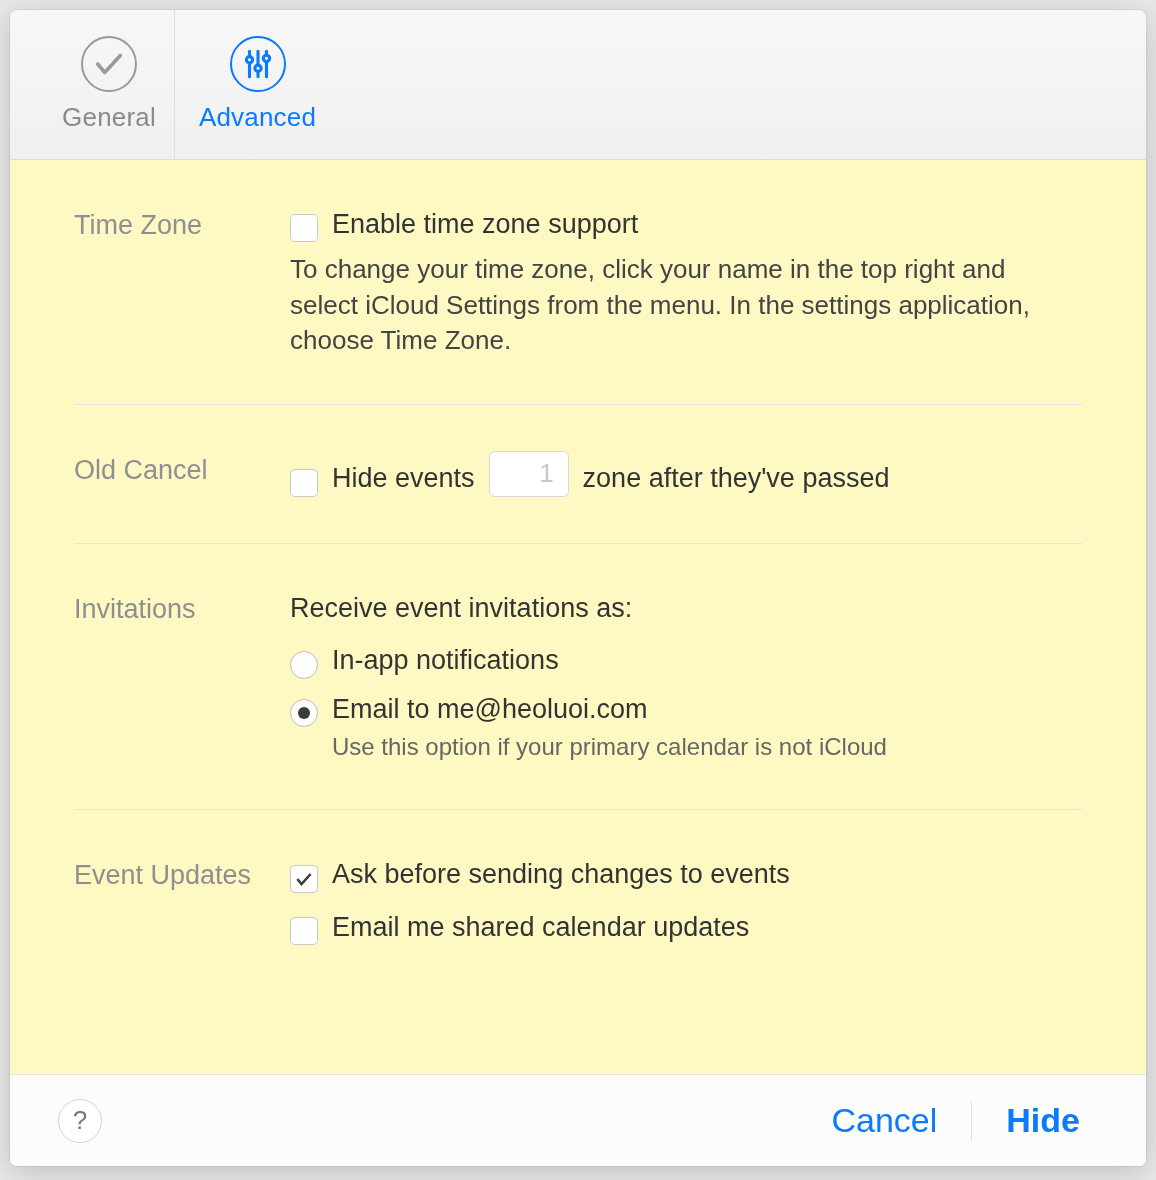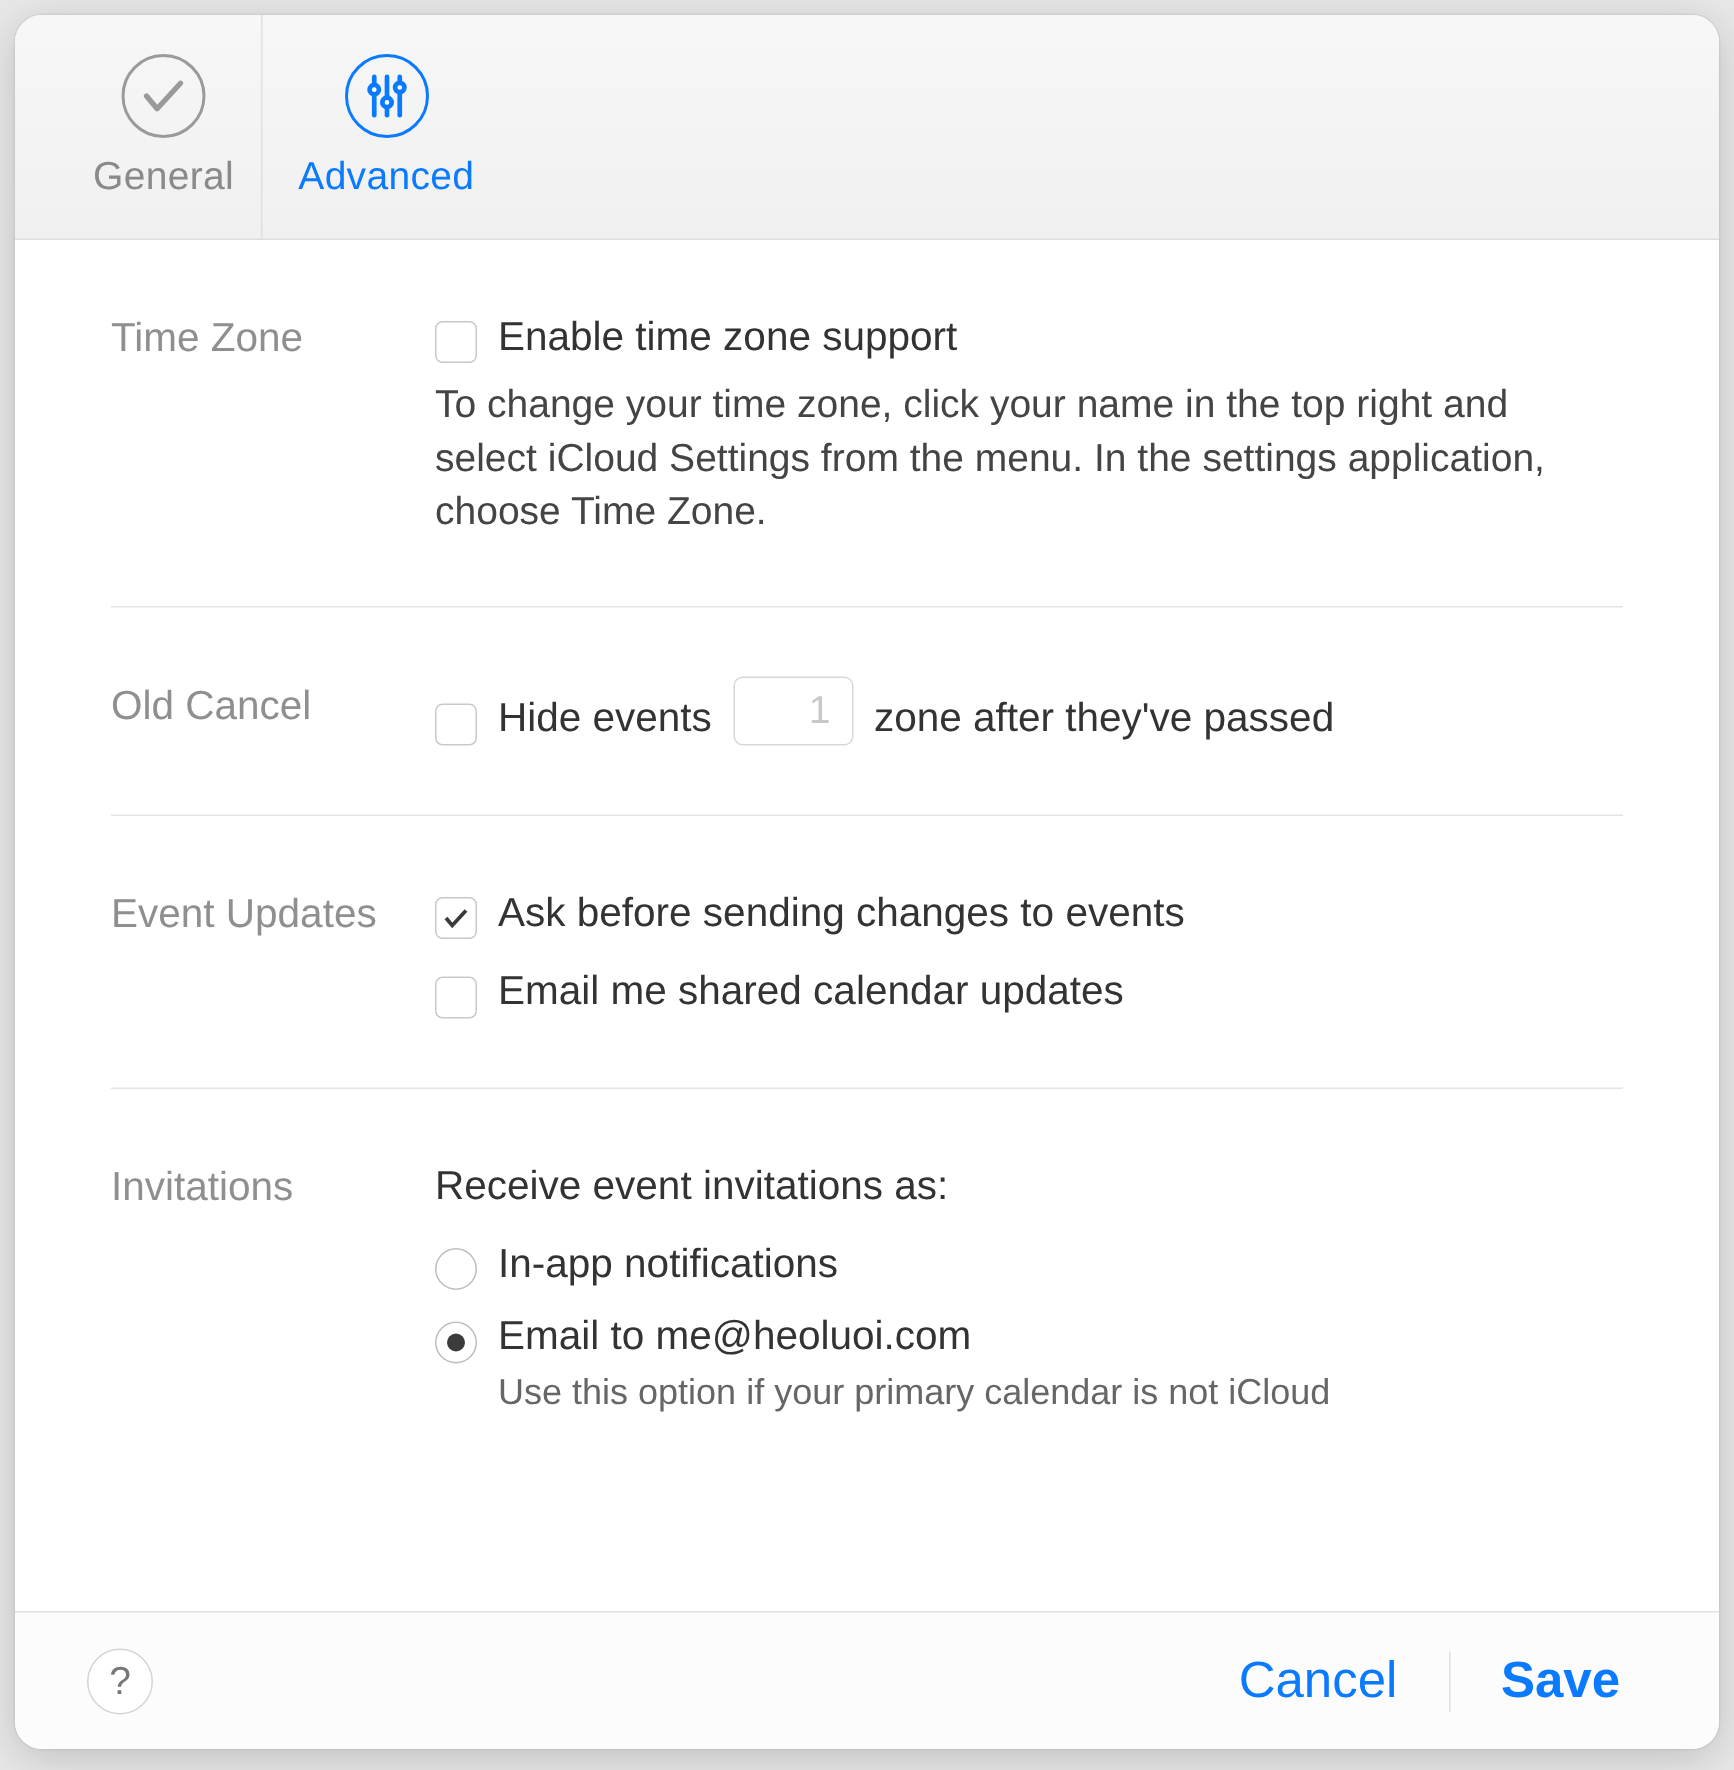--- a/index.html
+++ b/index.html
@@ -10,22 +10,22 @@
     background: #e8e8e8;
     color: #333;
     overflow: hidden;
   }
   .window {
     position: absolute;
     top: 10px;
     left: 10px;
     right: 10px;
     bottom: 14px;
-    background: #ffffff;
-    border-radius: 18px;
+    background: #fef9c3;
+    border-radius: 7px;
     box-shadow: 0 6px 30px rgba(0,0,0,0.18), 0 0 0 1px rgba(0,0,0,0.05);
     display: flex;
     flex-direction: column;
     overflow: hidden;
   }
   
   .tabbar {
     height: 150px;
     background: linear-gradient(#f7f7f7, #f0f0f0);
     border-bottom: 1px solid #dcdcdc;
@@ -231,64 +231,64 @@
             
           </span>
           <span class="body-label">Hide events</span>
           <input class="num-input" readonly="" value="1" style="">
           <span class="body-label">zone after they've passed</span>
         </div>
       </div>
     </div>
 
     <div class="section">
-      <div class="section-heading">Event Updates</div>
-      <div class="section-body">
-        <div class="row">
-          <span class="checkbox checked">
-            <svg viewBox="0 0 24 24">
-                <polyline points="4 12 9 18 20 6"></polyline>
-              </svg>
-          </span>
-          <span class="body-label">Ask before sending changes to events</span>
-        </div>
-        <div class="row">
-          <span class="checkbox">
-            
-          </span>
-          <span class="body-label">Email me shared calendar updates</span>
-        </div>
-      </div>
-    </div>
-
-    <div class="section">
       <div class="section-heading">Invitations</div>
       <div class="section-body">
         <div class="row">
           <span class="body-label">Receive event invitations as:</span>
         </div>
         <div class="row">
           <span class="radio"></span>
           <span class="body-label">In-app notifications</span>
         </div>
         <div class="row" style="margin-top:12px;">
           <span class="radio selected">
               <span class="dot"></span>
             </span>
           <span class="body-label">Email to me@heoluoi.com</span>
         </div>
         <div class="sub-note">Use this option if your primary calendar is not iCloud</div>
       </div>
     </div>
 
+    <div class="section">
+      <div class="section-heading">Event Updates</div>
+      <div class="section-body">
+        <div class="row">
+          <span class="checkbox checked">
+            <svg viewBox="0 0 24 24">
+                <polyline points="4 12 9 18 20 6"></polyline>
+              </svg>
+          </span>
+          <span class="body-label">Ask before sending changes to events</span>
+        </div>
+        <div class="row">
+          <span class="checkbox">
+            
+          </span>
+          <span class="body-label">Email me shared calendar updates</span>
+        </div>
+      </div>
+    </div>
+
   </div>
 
   <div class="footer">
     <div class="help-btn">
       <span>?</span>
     </div>
     <div class="footer-spacer"></div>
     <button class="footer-btn">Cancel</button>
     <div class="footer-sep"></div>
-    <button class="footer-btn primary">Save</button>
+    <button class="footer-btn primary">Hide</button>
   </div>
 
 </div>
 
 </body></html>

